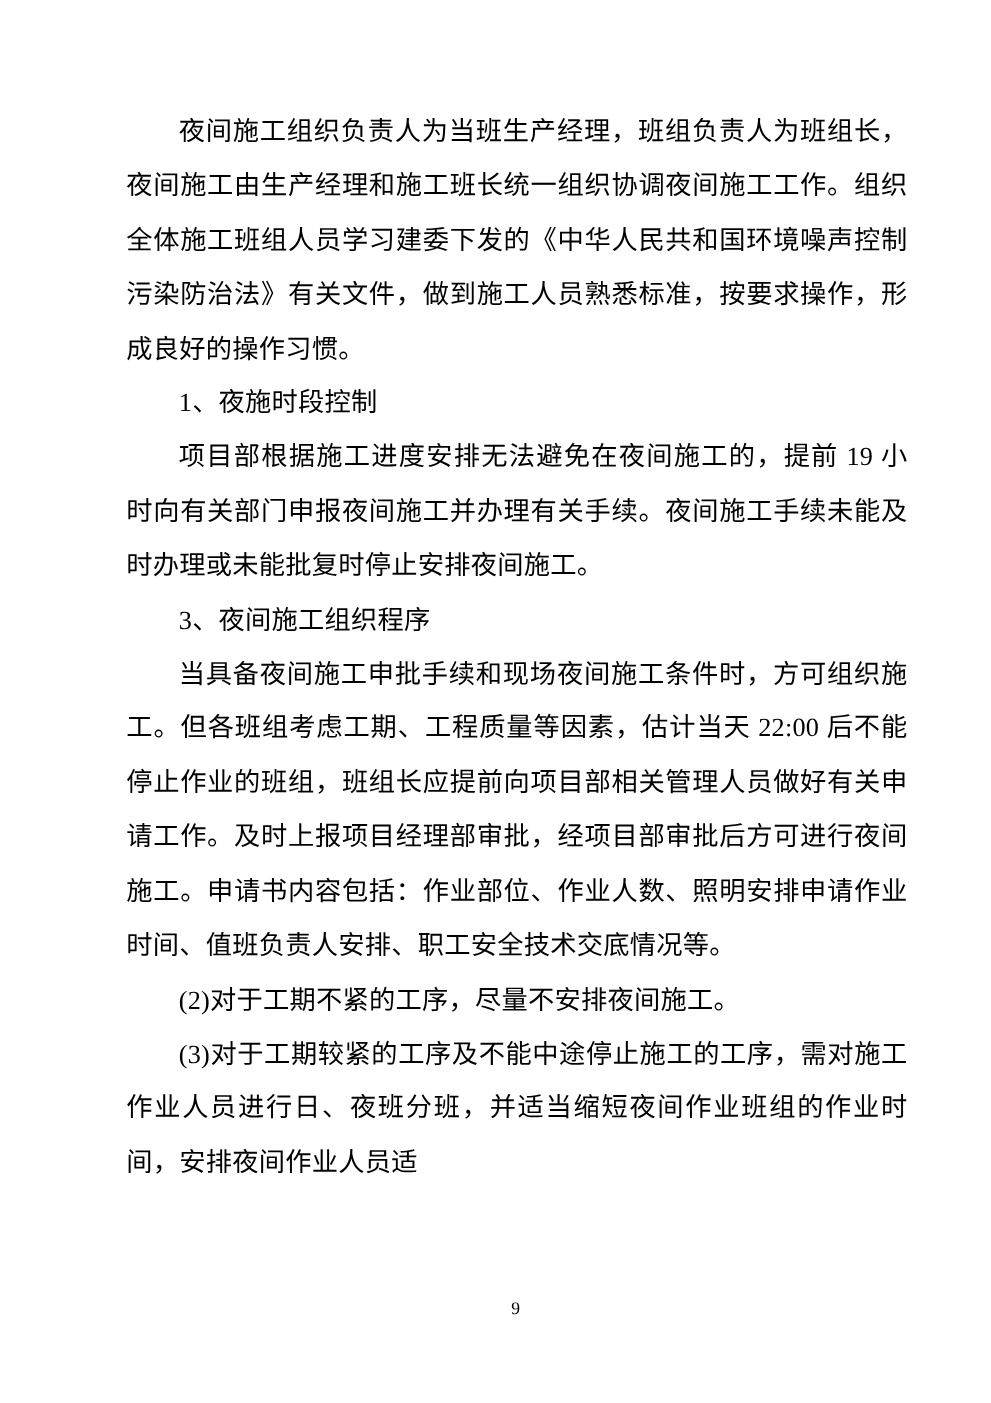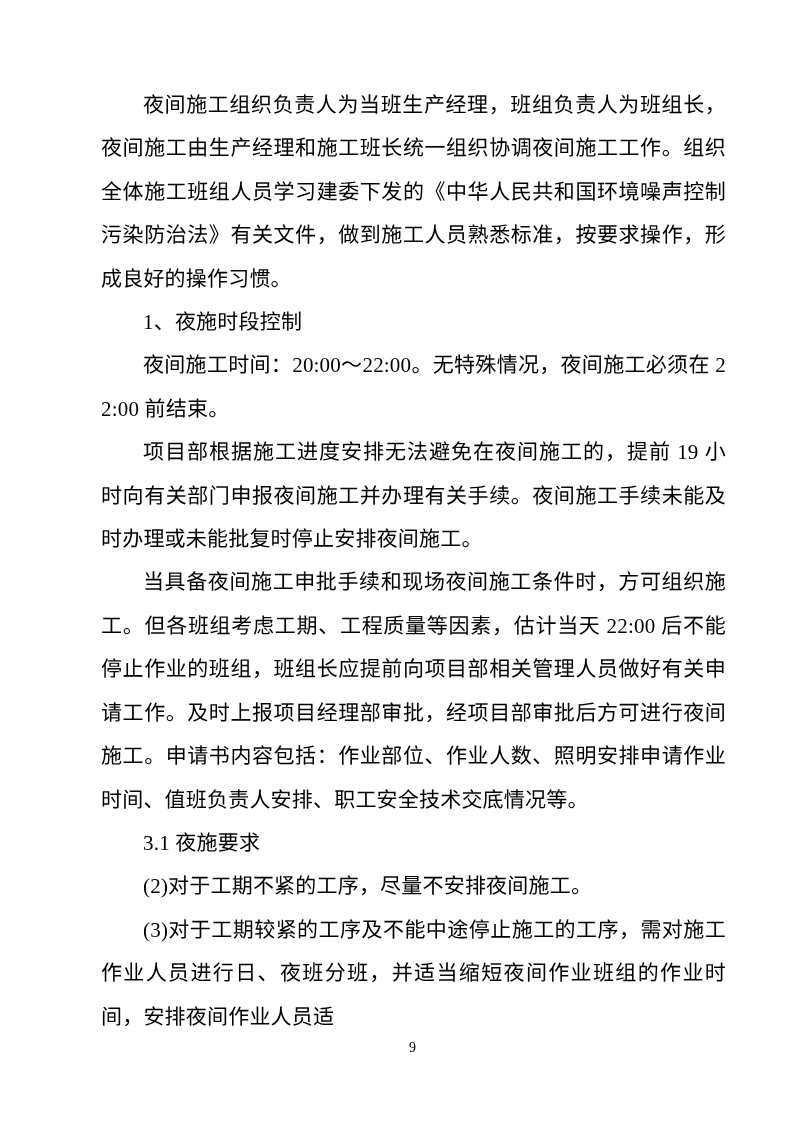--- a/index.html
+++ b/index.html
@@ -44,21 +44,20 @@
     color: #000000;
   }
 </style>
 </head>
 <body>
 
 <div class="page">
   <div class="content">
     <p>夜间施工组织负责人为当班生产经理，班组负责人为班组长，夜间施工由生产经理和施工班长统一组织协调夜间施工工作。组织全体施工班组人员学习建委下发的《中华人民共和国环境噪声控制污染防治法》有关文件，做到施工人员熟悉标准，按要求操作，形成良好的操作习惯。</p>
     <p>1、夜施时段控制</p>
-    <p>夜间施工时间：20:00～22:00。无特殊情况，夜间施工必须在 22:00 前结束。</p>
     <p>项目部根据施工进度安排无法避免在夜间施工的，提前 19 小时向有关部门申报夜间施工并办理有关手续。夜间施工手续未能及时办理或未能批复时停止安排夜间施工。</p>
+    <p>3、夜间施工组织程序</p>
     <p>当具备夜间施工申批手续和现场夜间施工条件时，方可组织施工。但各班组考虑工期、工程质量等因素，估计当天 22:00 后不能停止作业的班组，班组长应提前向项目部相关管理人员做好有关申请工作。及时上报项目经理部审批，经项目部审批后方可进行夜间施工。申请书内容包括：作业部位、作业人数、照明安排申请作业时间、值班负责人安排、职工安全技术交底情况等。</p>
-    <p>3.1 夜施要求</p>
     <p>(2)对于工期不紧的工序，尽量不安排夜间施工。</p>
     <p>(3)对于工期较紧的工序及不能中途停止施工的工序，需对施工作业人员进行日、夜班分班，并适当缩短夜间作业班组的作业时间，安排夜间作业人员适</p>
   </div>
   <div class="footer">9</div>
 </div>
 
 </body></html>

